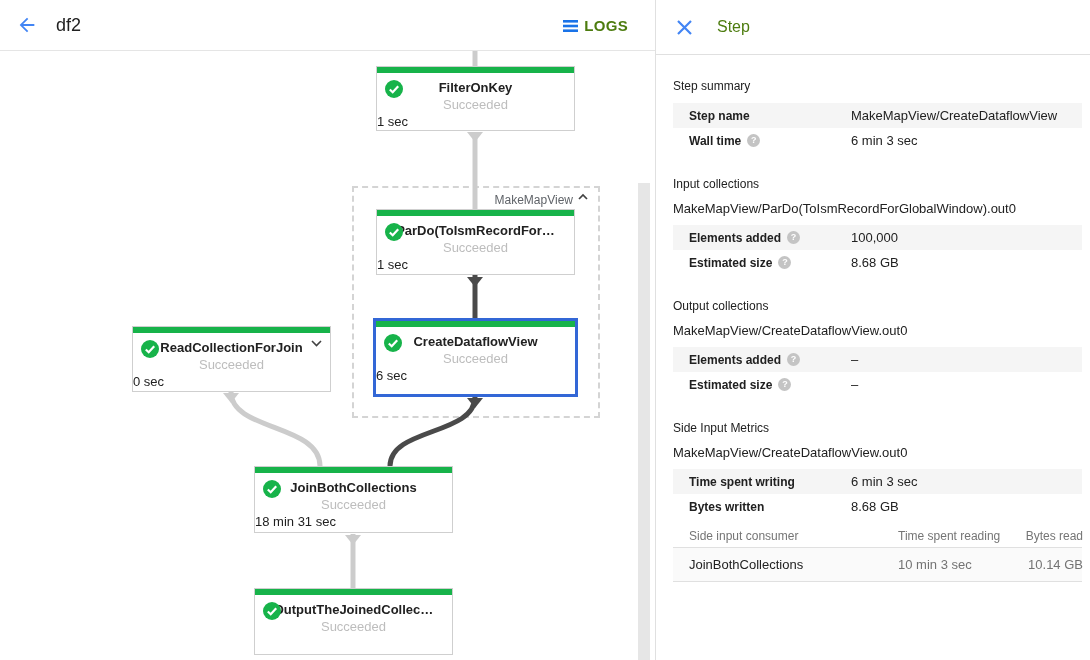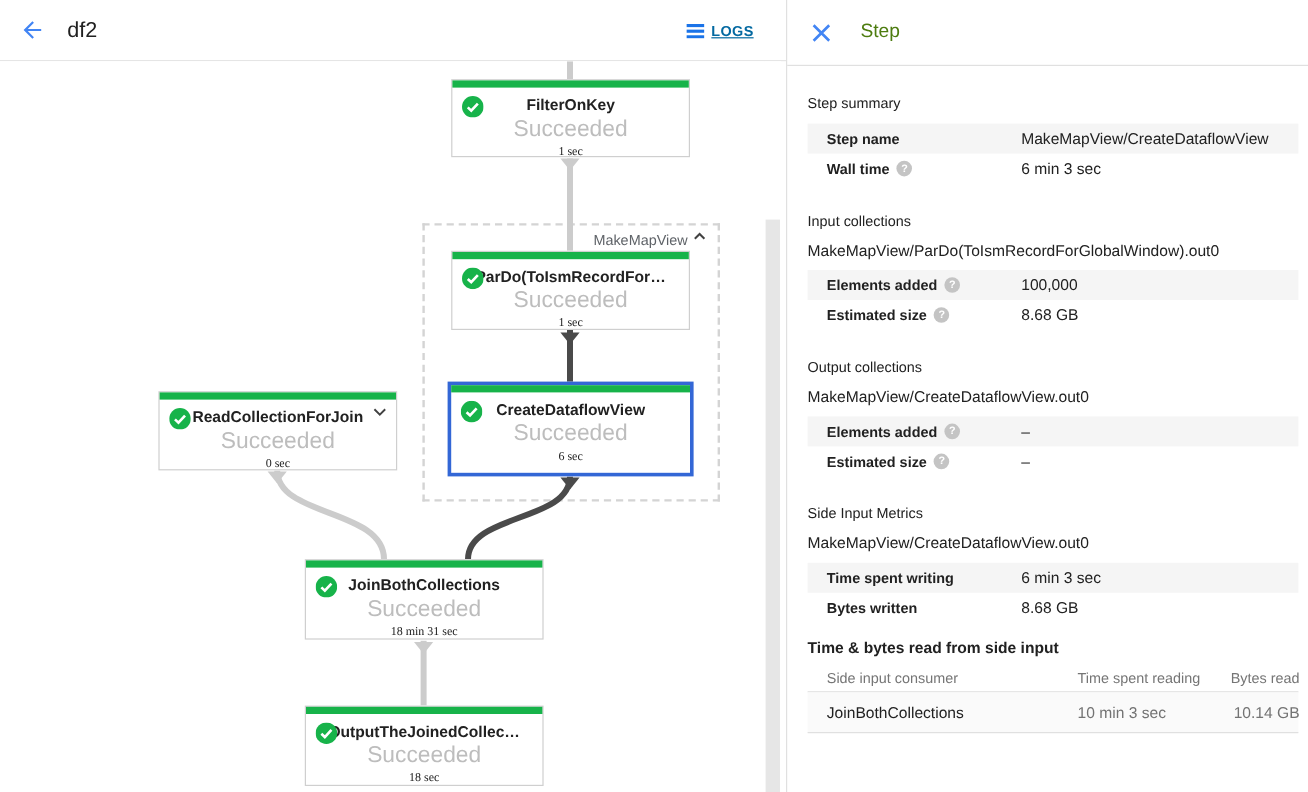--- a/index.html
+++ b/index.html
@@ -7,36 +7,36 @@
        font-family:"Liberation Sans","DejaVu Sans",sans-serif;
        -webkit-font-smoothing:antialiased;color:#212121;}
   .app{position:relative;width:1090px;height:660px;background:#fff;overflow:hidden;}
 
   
   .graph-header{position:absolute;left:0;top:0;width:655px;height:51px;background:#fff;
                 border-bottom:1px solid #e5e5e5;display:flex;align-items:center;box-sizing:border-box;}
   .back-btn{margin-left:14px;width:26px;height:26px;display:flex;align-items:center;justify-content:center;cursor:pointer;}
   .job-title{margin-left:16px;font-size:18px;color:#212121;}
   .logs-btn{position:absolute;right:27px;top:0;height:51px;display:flex;align-items:center;gap:6px;cursor:pointer;}
-  .logs-btn .label{font-size:12px;font-weight:bold;color:#0369a1;letter-spacing:.3px;text-decoration:underline;}
+  .logs-btn .label{font-size:15px;font-weight:bold;color:#4d7c0f;letter-spacing:.3px;}
 
   
   .graph{position:absolute;left:0;top:51px;width:637px;height:609px;background:#fff;}
   .edges{position:absolute;left:0;top:0;z-index:2;}
   .group{position:absolute;left:352px;top:135px;width:248px;height:232px;box-sizing:border-box;
          border:2px dashed #d4d4d4;z-index:1;}
   .group-label{position:absolute;top:5px;right:10px;display:flex;gap:5px;
                font-size:12px;color:#5f6368;cursor:pointer;}
   .node{position:absolute;width:199px;height:65px;background:#fff;border:1px solid #cfcfcf;
         box-sizing:border-box;z-index:3;cursor:pointer;}
   .node .bar{height:6px;background:#17b34a;}
   .node .nt{font-size:13px;font-weight:bold;color:#212121;text-align:center;margin-top:7px;
             white-space:nowrap;overflow:hidden;}
-  .node .ns{font-size:19px;color:#bdbdbd;text-align:center;margin-top:2px;}
-  .node .nd{font-size:10px;color:#212121;text-align:center;margin-top:2px;font-family:Liberation Serif, serif;}
+  .node .ns{font-size:13px;color:#bdbdbd;text-align:center;margin-top:2px;}
+  .node .nd{font-size:13px;color:#212121;margin-top:2px;}
   .node .check{position:absolute;left:8px;top:13px;width:18px;height:18px;}
   .node .node-caret{position:absolute;right:8px;top:13px;}
   .node.selected{border:3px solid #3367d6;}
 
   
   .vscroll-track{position:absolute;left:637px;top:51px;width:14px;height:609px;background:#fff;}
   .vscroll-thumb{position:absolute;left:1px;top:132px;width:12px;height:477px;background:#e6e6e6;cursor:pointer;}
 
   
   .panel{position:absolute;left:655px;top:0;width:435px;height:660px;background:#fff;
@@ -178,21 +178,20 @@
     </div>
 
     <div class="node" style="left:254px;top:537px;height:67px;">
       <div class="bar"></div>
       <svg class="check" viewBox="0 0 18 18">
         <circle cx="9" cy="9" r="9" fill="#17b34a"></circle>
           <path d="M4.8 9.5 L7.7 12.2 L13.2 6.3" stroke="#fff" stroke-width="2.2" fill="none"></path>
       </svg>
       <div class="nt">OutputTheJoinedCollec…</div>
       <div class="ns">Succeeded</div>
-      <div class="nd">18 sec</div>
     </div>
   </div>
 
   <div class="vscroll-track">
     <div class="vscroll-thumb"></div>
   </div>
 
   <div class="panel">
     <div class="panel-header">
       <div class="close-btn">
@@ -270,21 +269,20 @@
           <span class="val">6 min 3 sec</span>
         </div>
         <div class="metric-row">
           <span class="lbl">
             <span>Bytes written</span>
           </span>
           <span class="val">8.68 GB</span>
         </div>
       </div>
 
-      <div class="tbl-h">Time &amp; bytes read from side input</div>
       <div class="si-table">
         <div class="si-row si-head">
           <span class="c c1">Side input consumer</span>
           <span class="c c2">Time spent reading</span>
           <span class="c c3">Bytes read</span>
         </div>
         <div class="si-row si-data">
           <span class="c1">JoinBothCollections</span>
           <span class="c2">10 min 3 sec</span>
           <span class="c3">10.14 GB</span>

